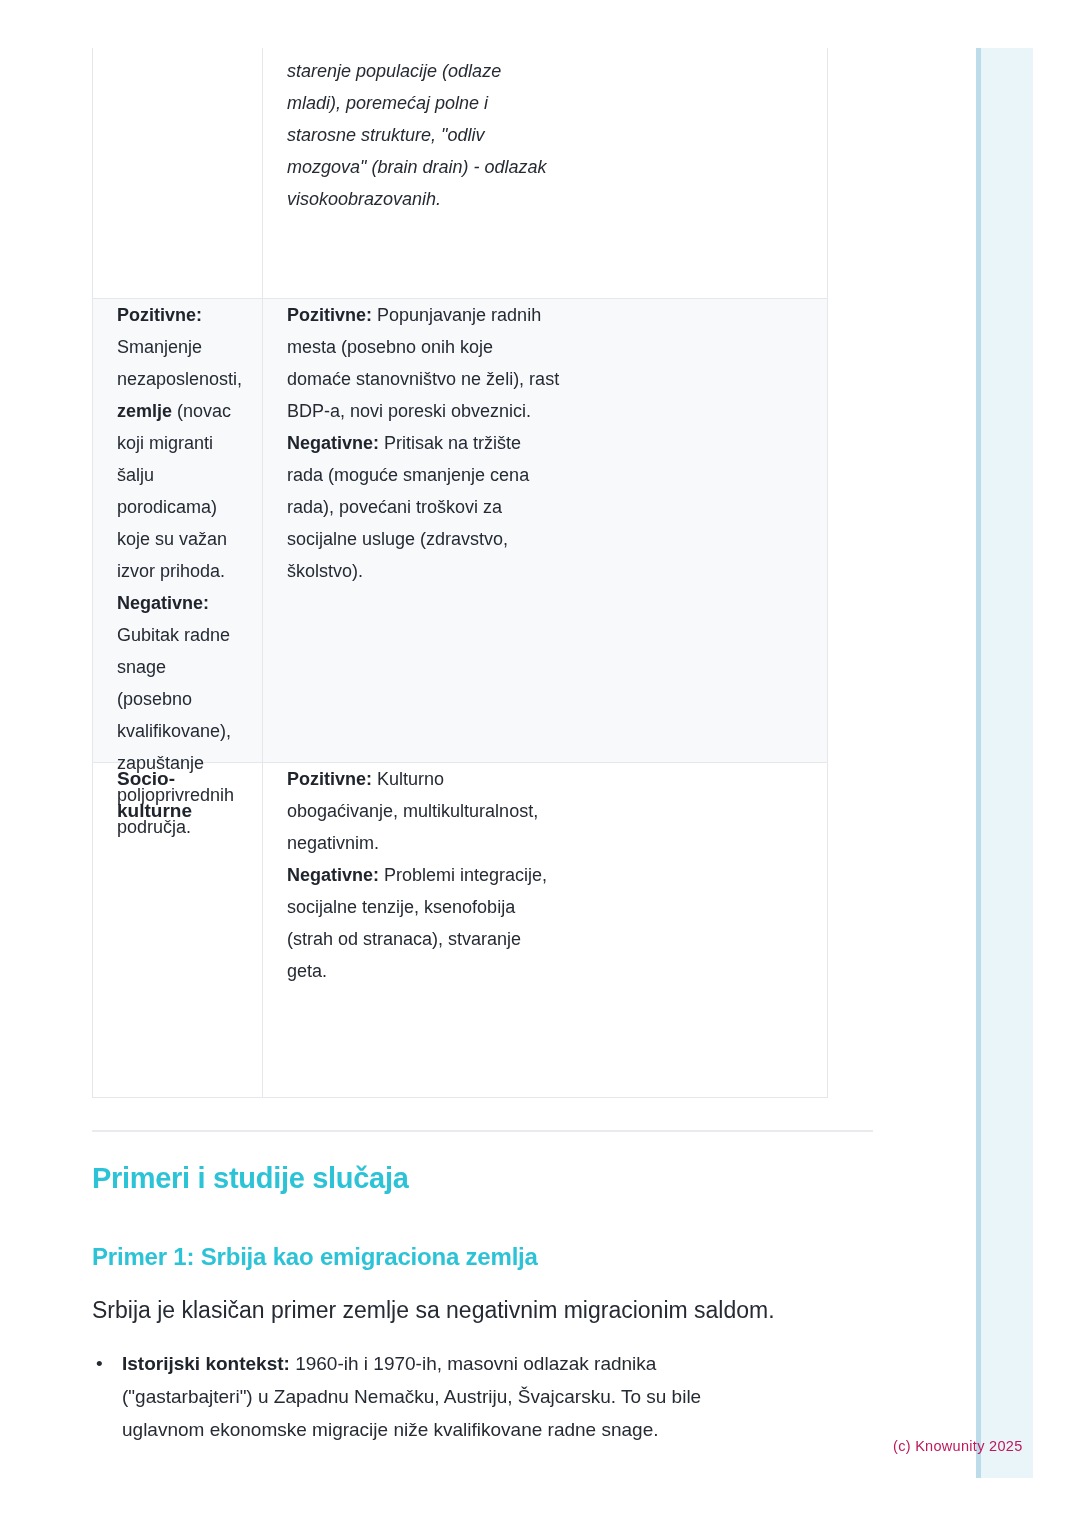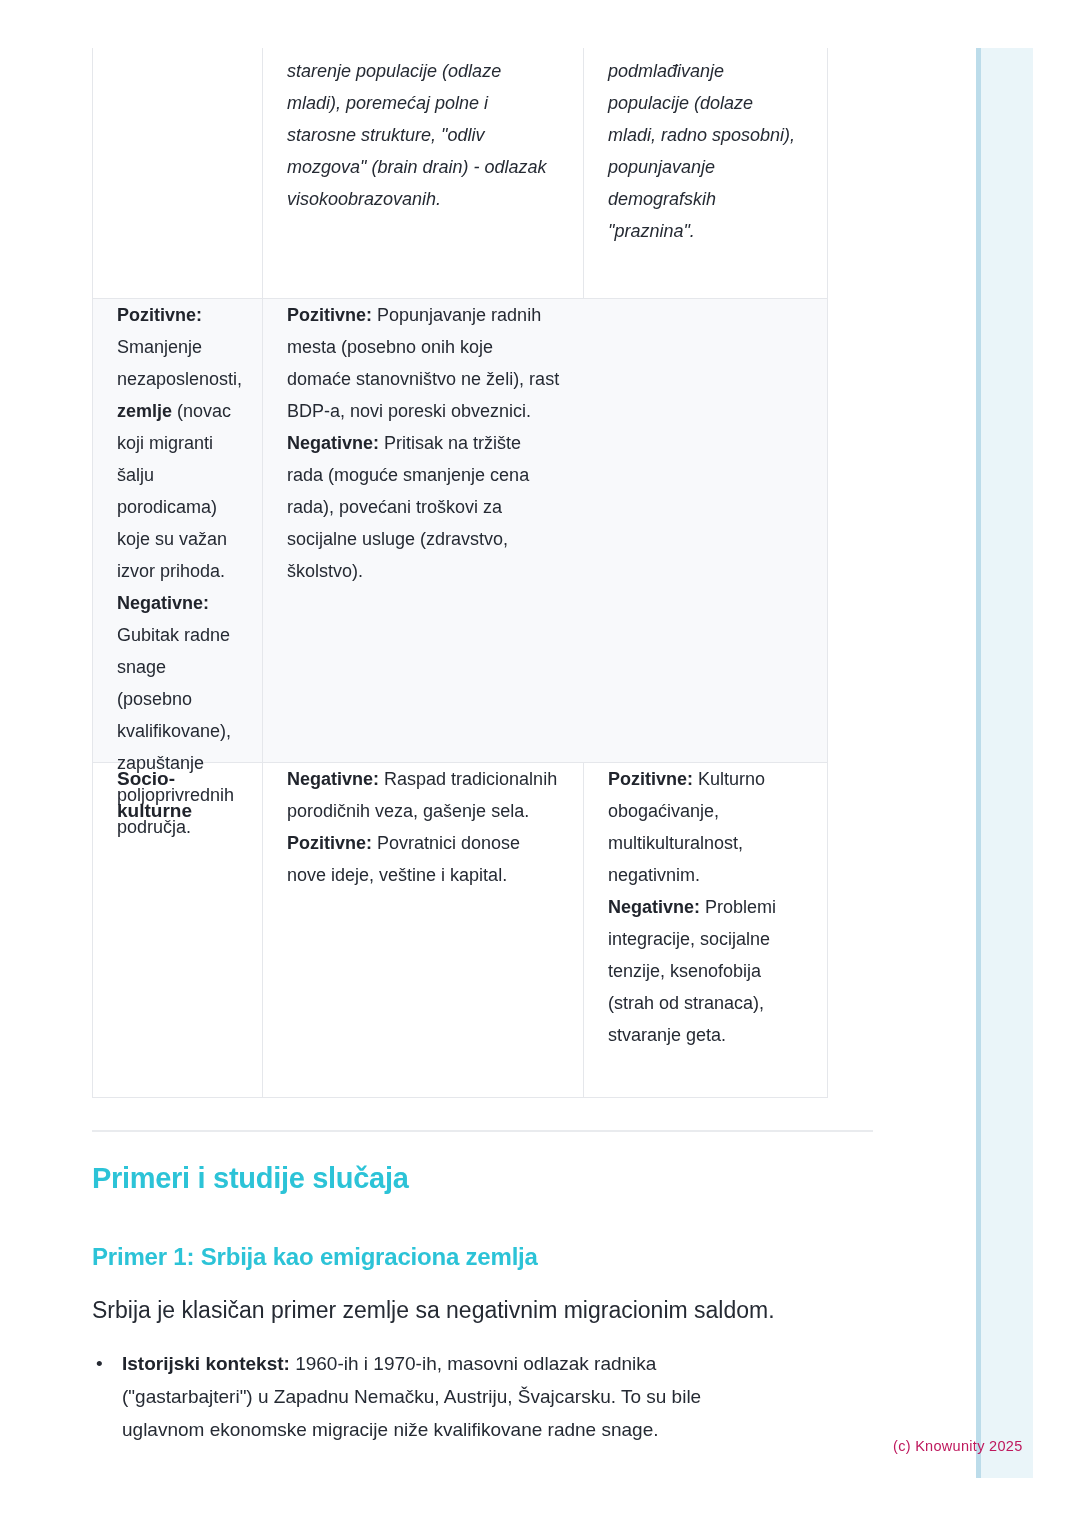--- a/index.html
+++ b/index.html
@@ -85,48 +85,39 @@
 
 <div class="stripe"></div>
 
 <div class="table">
 
   <div class="trow row1">
     <div class="cell cat"></div>
     <div class="cell">
       <div><span>starenje populacije (odlaze mladi), poremećaj polne i starosne strukture, "odliv mozgova" (brain drain) - odlazak visokoobrazovanih.</span></div>
     </div>
-    <div class="cell">
-      <div><span>podmlađivanje populacije (dolaze mladi, radno sposobni), popunjavanje demografskih "praznina".</span></div>
-    </div>
   </div>
 
   <div class="trow row2 alt">
     <div class="cell">
       <div>
         <span class="b">Pozitivne:</span><span> Smanjenje nezaposlenosti, </span><span class="b">zemlje</span><span> (novac koji migranti šalju porodicama) koje su važan izvor prihoda.</span><br>
         <span class="b">Negativne:</span><span> Gubitak radne snage (posebno kvalifikovane), zapuštanje poljoprivrednih područja.</span>
       </div>
     </div>
     <div class="cell">
       <div>
         <span class="b">Pozitivne:</span><span> Popunjavanje radnih mesta (posebno onih koje domaće stanovništvo ne želi), rast BDP-a, novi poreski obveznici.</span><br>
         <span class="b">Negativne:</span><span> Pritisak na tržište rada (moguće smanjenje cena rada), povećani troškovi za socijalne usluge (zdravstvo, školstvo).</span>
       </div>
     </div>
   </div>
 
   <div class="trow row3">
     <div class="cell cat">Socio-kulturne</div>
-    <div class="cell">
-      <div>
-        <span class="b">Negativne:</span><span> Raspad tradicionalnih porodičnih veza, gašenje sela.</span><br>
-        <span class="b">Pozitivne:</span><span> Povratnici donose nove ideje, veštine i kapital.</span>
-      </div>
-    </div>
     <div class="cell">
       <div>
         <span class="b">Pozitivne:</span><span> Kulturno obogaćivanje, multikulturalnost, negativnim.</span><br>
         <span class="b">Negativne:</span><span> Problemi integracije, socijalne tenzije, ksenofobija (strah od stranaca), stvaranje geta.</span>
       </div>
     </div>
   </div>
 
 </div>
 

